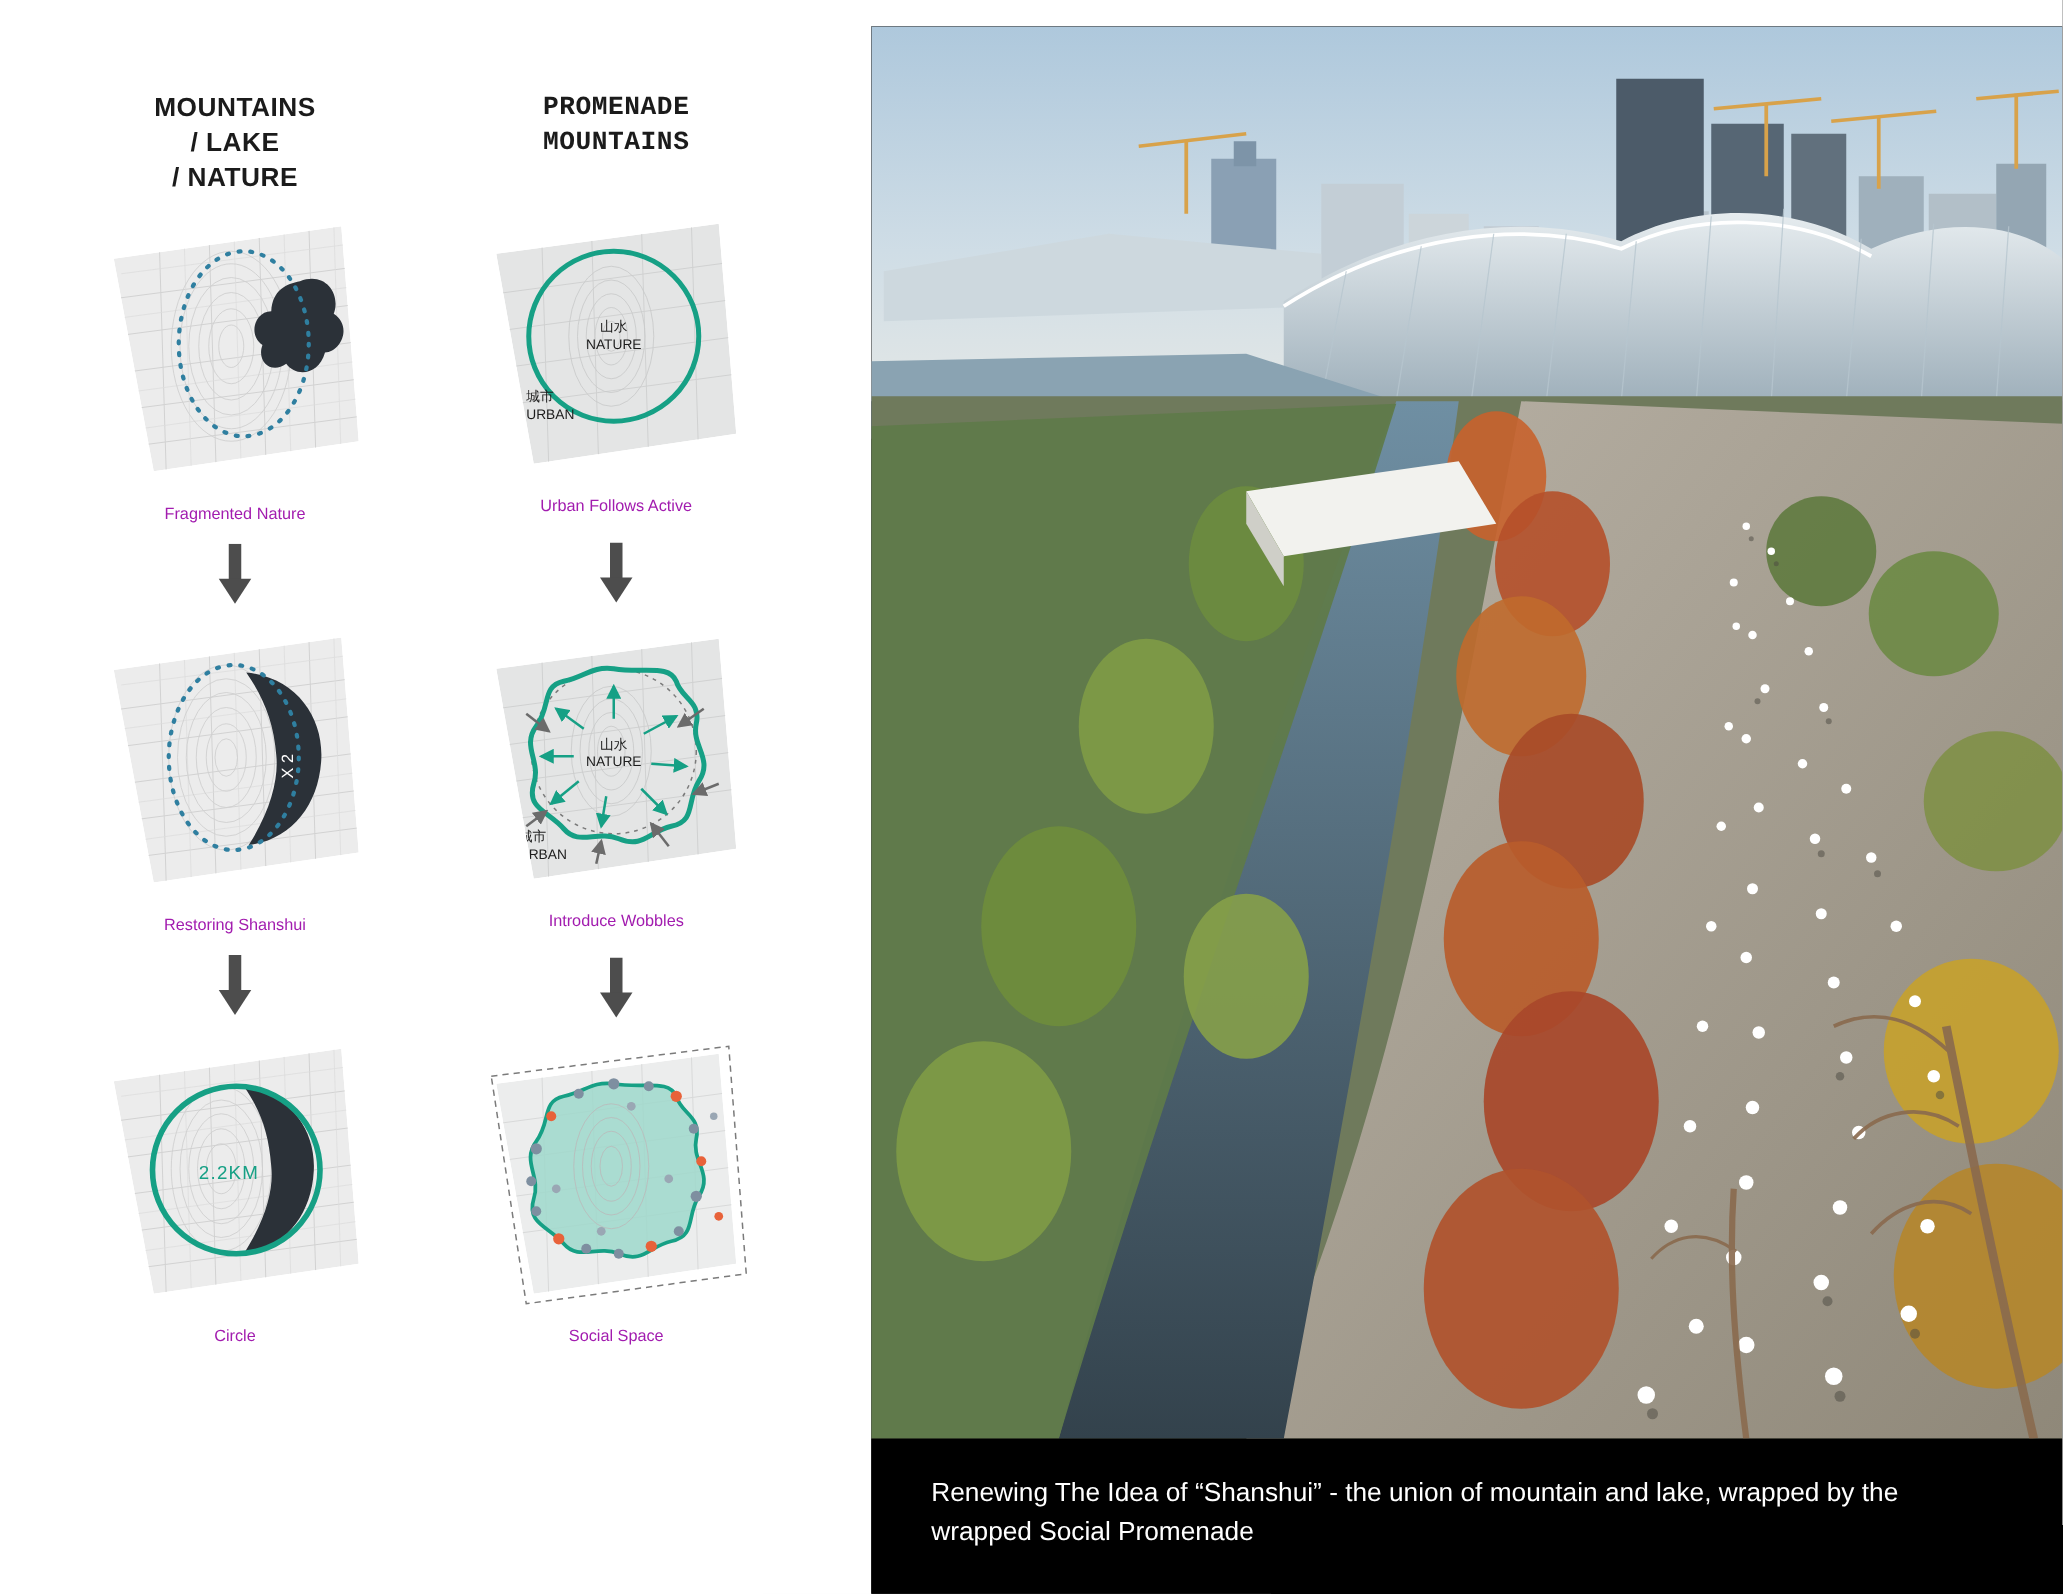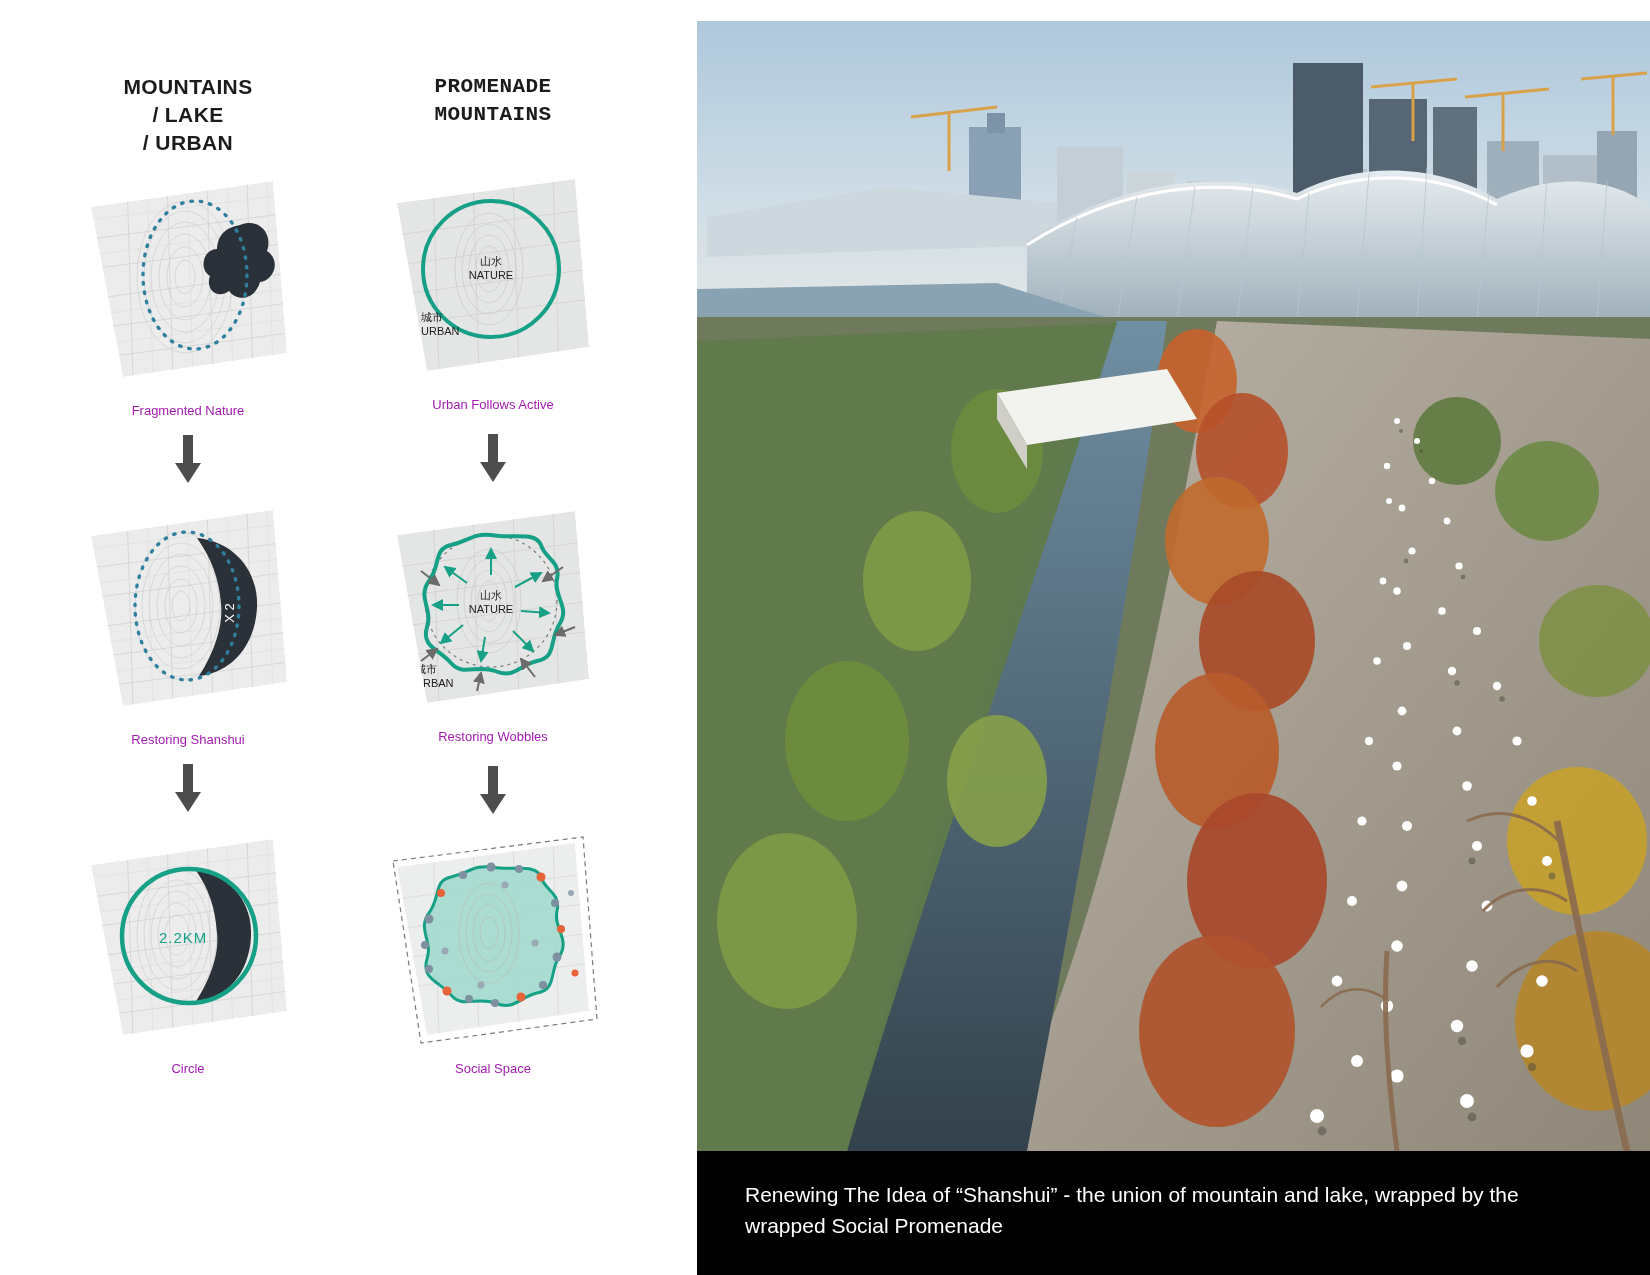--- a/index.html
+++ b/index.html
@@ -130,21 +130,21 @@
 <body>
 
 <div class="board">
 
   <div class="diagram-panel">
 
     <div class="col-headers">
       <div class="col-header left">
         <div>MOUNTAINS</div>
         <div>/ LAKE</div>
-        <div>/ URBAN</div>
+        <div>/ NATURE</div>
       </div>
       <div class="col-header right">
         <div>PROMENADE</div>
         <div>MOUNTAINS</div>
       </div>
     </div>
 
     <div class="cols">
 
       <div class="col left">
@@ -409,21 +409,21 @@
                   <line x1="92" y1="190" x2="96" y2="172"></line>
                   <line x1="36" y1="160" x2="52" y2="148"></line>
                 </g>
                 <text x="106" y="98" text-anchor="middle" font-size="11" fill="#1c1c1c" font-family="DejaVu Sans, sans-serif">山水</text>
                 <text x="106" y="112" text-anchor="middle" font-size="11" fill="#1c1c1c" font-family="Liberation Sans, sans-serif">NATURE</text>
                 <text x="30" y="172" font-size="11" fill="#1c1c1c" font-family="DejaVu Sans, sans-serif">城市</text>
                 <text x="30" y="186" font-size="11" fill="#1c1c1c" font-family="Liberation Sans, sans-serif">URBAN</text>
               </g>
             </svg>
           </div>
-          <div class="caption">Restoring Wobbles</div>
+          <div class="caption">Introduce Wobbles</div>
         </div>
 
         <div class="arrow">
           <svg width="30" height="50" viewBox="0 0 30 50">
             <rect x="10" y="0" width="10" height="30" fill="#4d4d4d"></rect>
             <polygon points="2,28 28,28 15,48" fill="#4d4d4d"></polygon>
           </svg>
         </div>
 
         <div class="step">

